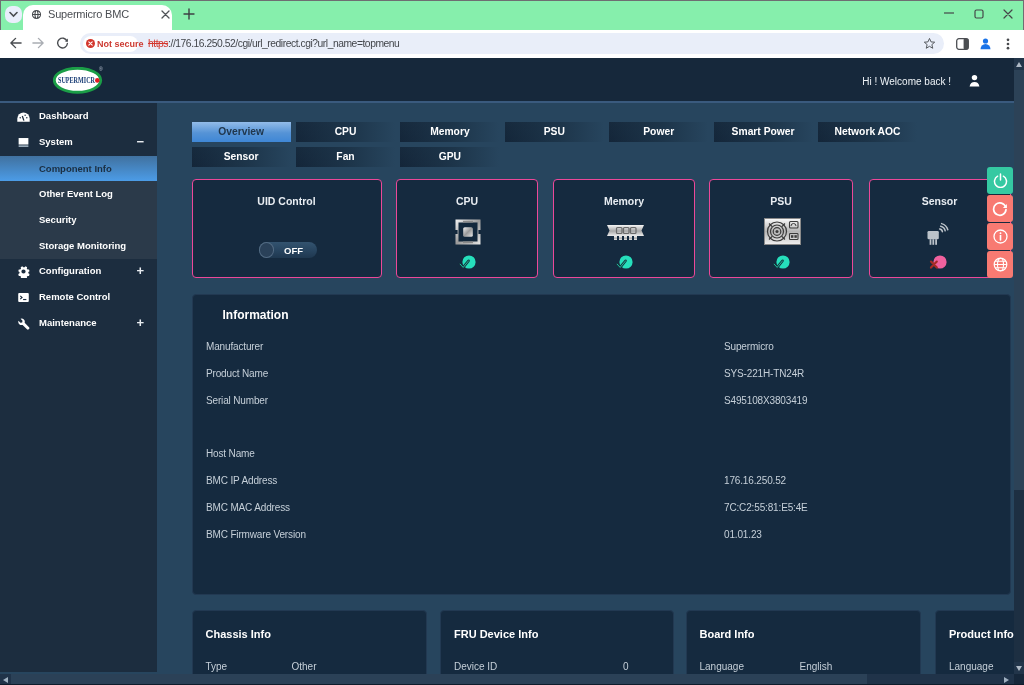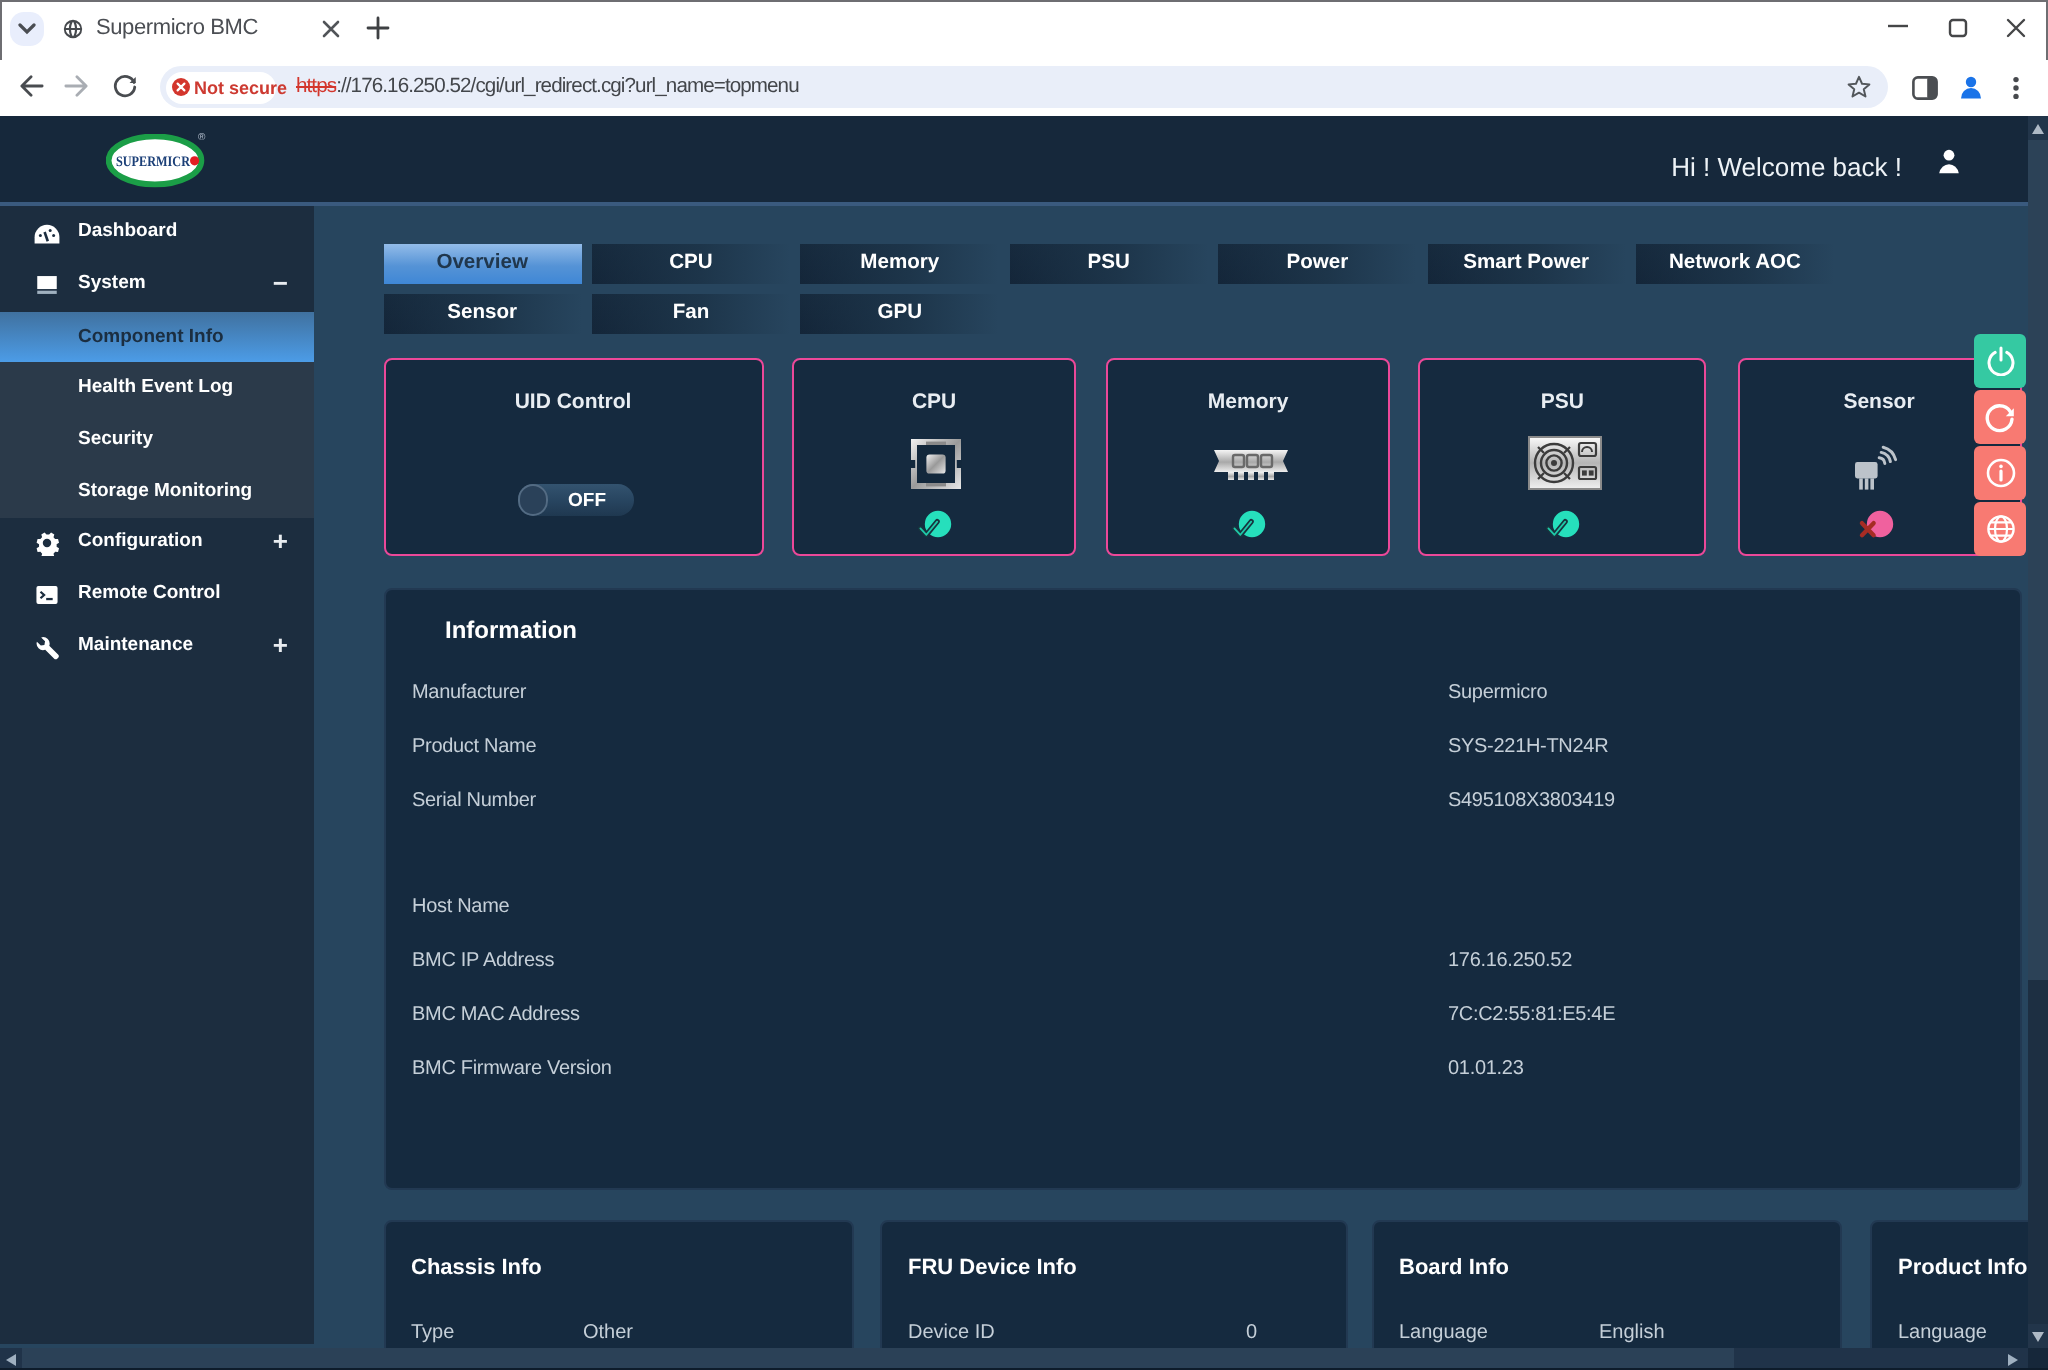--- a/index.html
+++ b/index.html
@@ -1,36 +1,36 @@
 <!DOCTYPE html>
 <html><head>
 <meta charset="utf-8">
 <style>
   * { margin:0; padding:0; box-sizing:border-box; -webkit-font-smoothing:antialiased; }
   html,body { width:1024px; height:685px; overflow:hidden; }
   body { font-family:"Liberation Sans", sans-serif; position:relative; background:#27455e; }
   .abs { position:absolute; }
   
-  #strip { left:0; top:0; width:1024px; height:30px; background:#ffffff; }
+  #strip { left:0; top:0; width:1024px; height:30px; background:#86efac; }
   #strip .border-t { left:0; top:0; width:1024px; height:1px; background:#6e6e72; }
   #strip .border-l { left:0; top:0; width:1px; height:58px; background:#6e6e72; }
   #strip .border-r { left:1023px; top:0; width:1px; height:58px; background:#6e6e72; }
   #chevbtn { left:5px; top:6px; width:17px; height:17px; border-radius:7px; background:#e9eefc; }
   #tab { left:23px; top:5px; width:149px; height:25px; background:#ffffff; border-radius:10px 10px 0 0; }
   #tabtitle { left:48px; top:8px; font-size:11px; color:#4b4e53; letter-spacing:-0.2px; }
   #toolbar { left:0; top:30px; width:1024px; height:28px; background:#ffffff; }
   #omni { left:80px; top:3px; width:864px; height:21px; border-radius:10.5px; background:#e9eef9; }
   #chip { left:83px; top:5.5px; width:55px; height:16px; border-radius:8px; background:#ffffff; }
   #chiptext { left:97px; top:8.5px; font-size:9px; font-weight:bold; color:#cd3a31; }
   #urltext { left:148px; top:7.5px; font-size:10.3px; color:#43464b; letter-spacing:-0.45px; white-space:nowrap; }
   #urltext .https { color:#d3362d; text-decoration:line-through; }
   
   #pghead { left:0; top:58px; width:1024px; height:43px; background:#16283b; }
   #pgheadline { left:0; top:101px; width:1024px; height:2px; background:#3a5a7e; }
-  #welcome { top:17.5px; right:73px; font-size:13px; color:#eef3f7; }
+  #welcome { top:17.5px; right:73px; font-size:10px; color:#eef3f7; }
   
   #sidebar { left:0; top:103px; width:157px; height:569px; background:#1c2d3f; }
   .mitem { position:absolute; left:0; width:157px; height:26px; line-height:26px; color:#ffffff; font-size:9.5px; font-weight:bold; }
   .mitem .txt { position:absolute; left:39px;text-align:right; }
   .mitem .pm { position:absolute; right:13px; font-weight:bold; color:#e8ecf0; font-size:13px; }
   .mitem .ic { position:absolute; left:17px; top:7px; width:13px; height:13px; }
   #submenu { position:absolute; left:0; top:52.5px; width:157px; height:103px; background:#2b3a4a; }
   .smitem { position:absolute; left:0; width:157px; height:25.7px; line-height:25.7px; color:#ffffff; font-size:9.5px; font-weight:bold; }
   .smitem .txt { position:absolute; left:39px; }
   #smactive { background:linear-gradient(180deg,#40719f 0%,#4c9ce7 100%); color:#1b2e41; }
@@ -159,21 +159,21 @@
         <rect x="2" y="11.5" width="12" height="2" fill="#9fb0bf"></rect>
       </svg>
     <span class="txt">System</span>
       <span class="pm">−</span>
   </div>
   <div id="submenu">
     <div class="smitem" id="smactive" style="top:0px">
         <span class="txt">Component Info</span>
       </div>
     <div class="smitem" style="top:25.7px">
-        <span class="txt">Health Event Log</span>
+        <span class="txt">Other Event Log</span>
       </div>
     <div class="smitem" style="top:51.4px">
         <span class="txt">Security</span>
       </div>
     <div class="smitem" style="top:77.1px">
         <span class="txt">Storage Monitoring</span>
       </div>
   </div>
   <div class="mitem" style="top:155px">
     <svg class="ic" viewBox="0 0 16 16">

